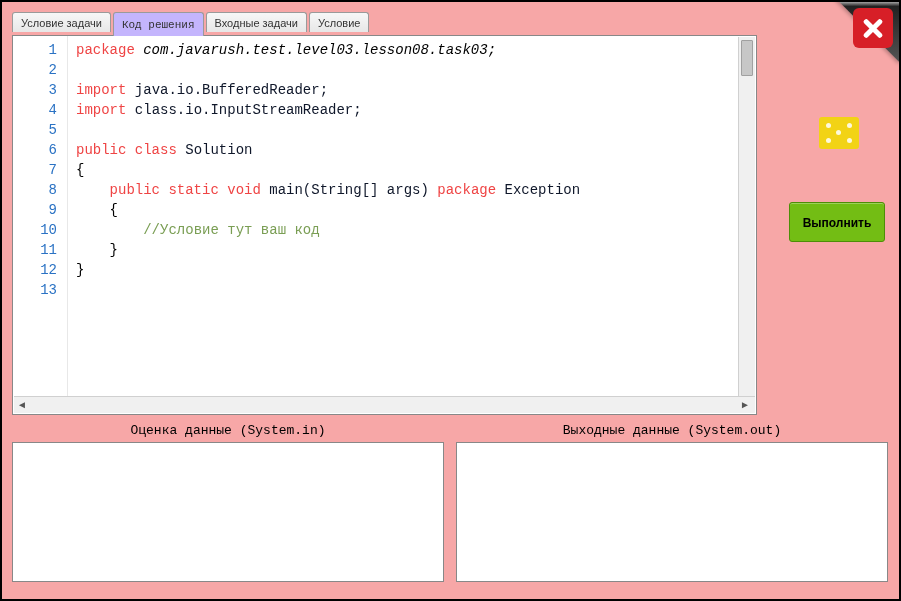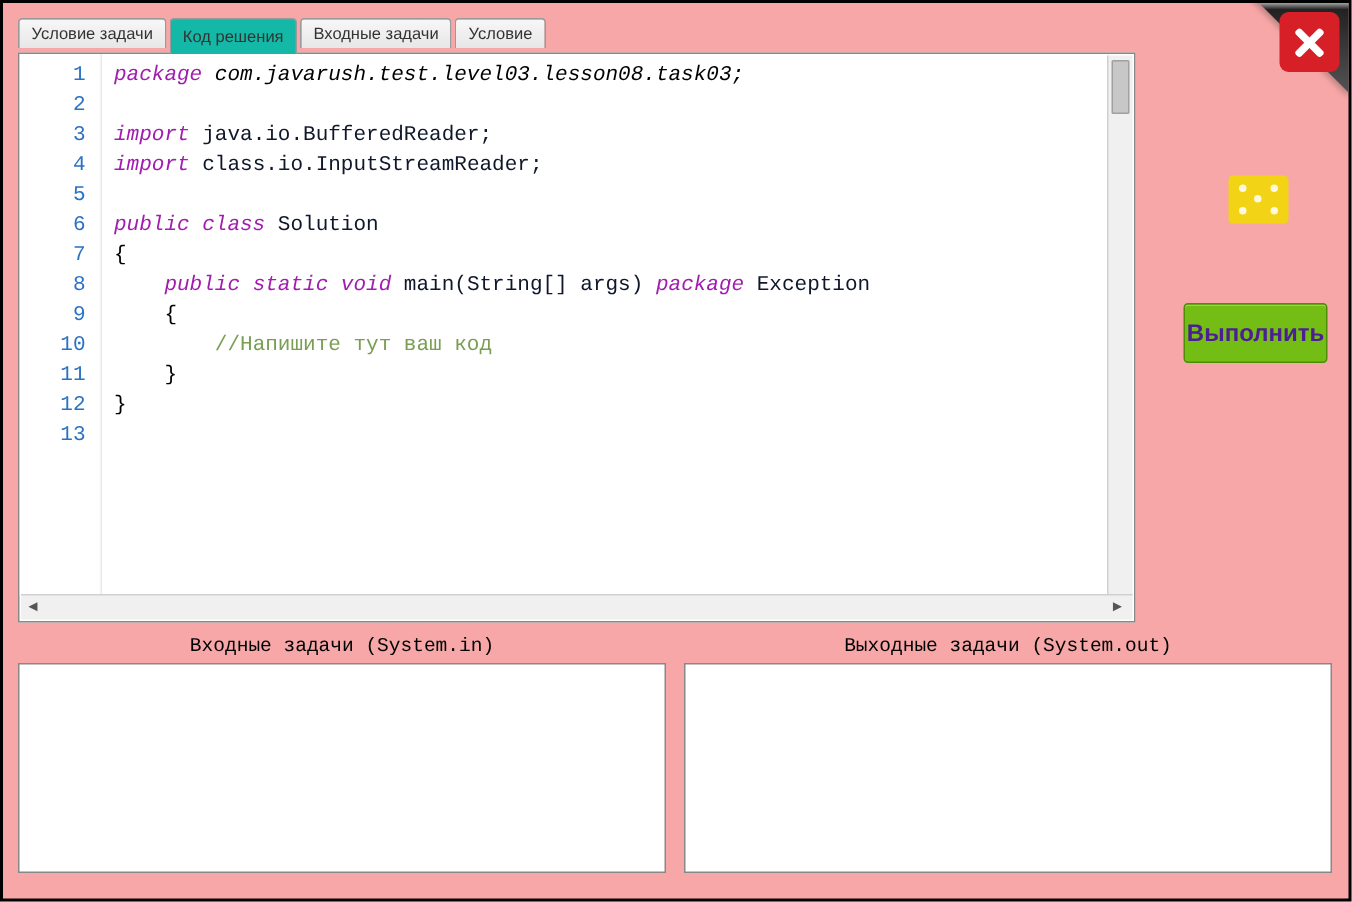--- a/index.html
+++ b/index.html
@@ -16,25 +16,26 @@
     background: linear-gradient(#f7f7f7,#e7e7e7);
     font-size: 11px;
     color: #333;
     padding: 3px 8px;
     margin-right: 2px;
     cursor: pointer;
     height: 20px;
     line-height: 14px;
   }
   .tab.active {
-    background: #14b8a6;
+    background: #c4b5fd;
     height: 24px;
     line-height: 18px;
     position: relative;
     z-index: 2;
+    font-family: Liberation Mono, monospace;
   }
 
   .editor {
     background: #fff;
     border: 1px solid #888;
     width: 745px;
     height: 380px;
     margin-top: -1px;
     position: relative;
     overflow: hidden;
@@ -59,21 +60,21 @@
   }
   .code {
     flex: 1;
     padding: 4px 8px;
     font-family: "Consolas","Courier New",monospace;
     font-size: 14px;
     line-height: 20px;
     white-space: pre;
     overflow: hidden;
   }
-  .kw { color: #a21caf; font-style: italic; }
+  .kw { color: #ef4444; }
   .pkgname { color: #000; font-style: italic; }
   .comment { color: #7a9e54; }
   .ident { color: #0f172a; }
 
   .vscroll {
     position: absolute;
     top: 1px;
     right: 1px;
     bottom: 18px;
     width: 17px;
@@ -113,22 +114,22 @@
 
   .run-btn {
     position: absolute;
     right: 14px;
     top: 200px;
     width: 96px;
     height: 40px;
     background: #73bd14;
     border: 1px solid #4d8e07;
     border-radius: 3px;
-    color: #4c1d95;
-    font-size: 16px;
+    color: #000000;
+    font-size: 12px;
     font-weight: bold;
     text-align: center;
     line-height: 40px;
     cursor: pointer;
     box-shadow: inset 0 1px 0 rgba(255,255,255,0.3);
   }
 
   .dice {
     position: absolute;
     right: 40px;
@@ -207,41 +208,41 @@
 </div>
       <div class="code"><span class="kw">package</span><span class="pkgname"> com.javarush.test.level03.lesson08.task03;</span>
 <span></span>
 <span class="kw">import</span><span class="ident"> java.io.BufferedReader;</span>
 <span class="kw">import</span><span class="ident"> class.io.InputStreamReader;</span>
 <span></span>
 <span class="kw">public class</span><span class="ident"> Solution</span>
 <span>{</span>
 <span>    </span><span class="kw">public static void</span><span class="ident"> main(String[] args) </span><span class="kw">package</span><span class="ident"> Exception</span>
 <span>    {</span>
-<span>        </span><span class="comment">//Напишите тут ваш код</span>
+<span>        </span><span class="comment">//Условие тут ваш код</span>
 <span>    }</span>
 <span>}</span>
 <span></span></div>
     </div>
     <div class="vscroll">
         <div class="thumb"></div>
       </div>
     <div class="hscroll">
       <span class="arrow l">◄</span>
       <span class="arrow r">►</span>
     </div>
   </div>
 
   <div class="io-row">
     <div class="io-col">
-      <div class="io-label">Входные задачи (System.in)</div>
+      <div class="io-label">Оценка данные (System.in)</div>
       <div class="io-box"></div>
     </div>
     <div class="io-col">
-      <div class="io-label">Выходные задачи (System.out)</div>
+      <div class="io-label">Выходные данные (System.out)</div>
       <div class="io-box"></div>
     </div>
   </div>
 
 </div>
 
 <div class="dice">
   <span class="pip p1"></span>
     <span class="pip p2"></span>
     <span class="pip p3"></span>

